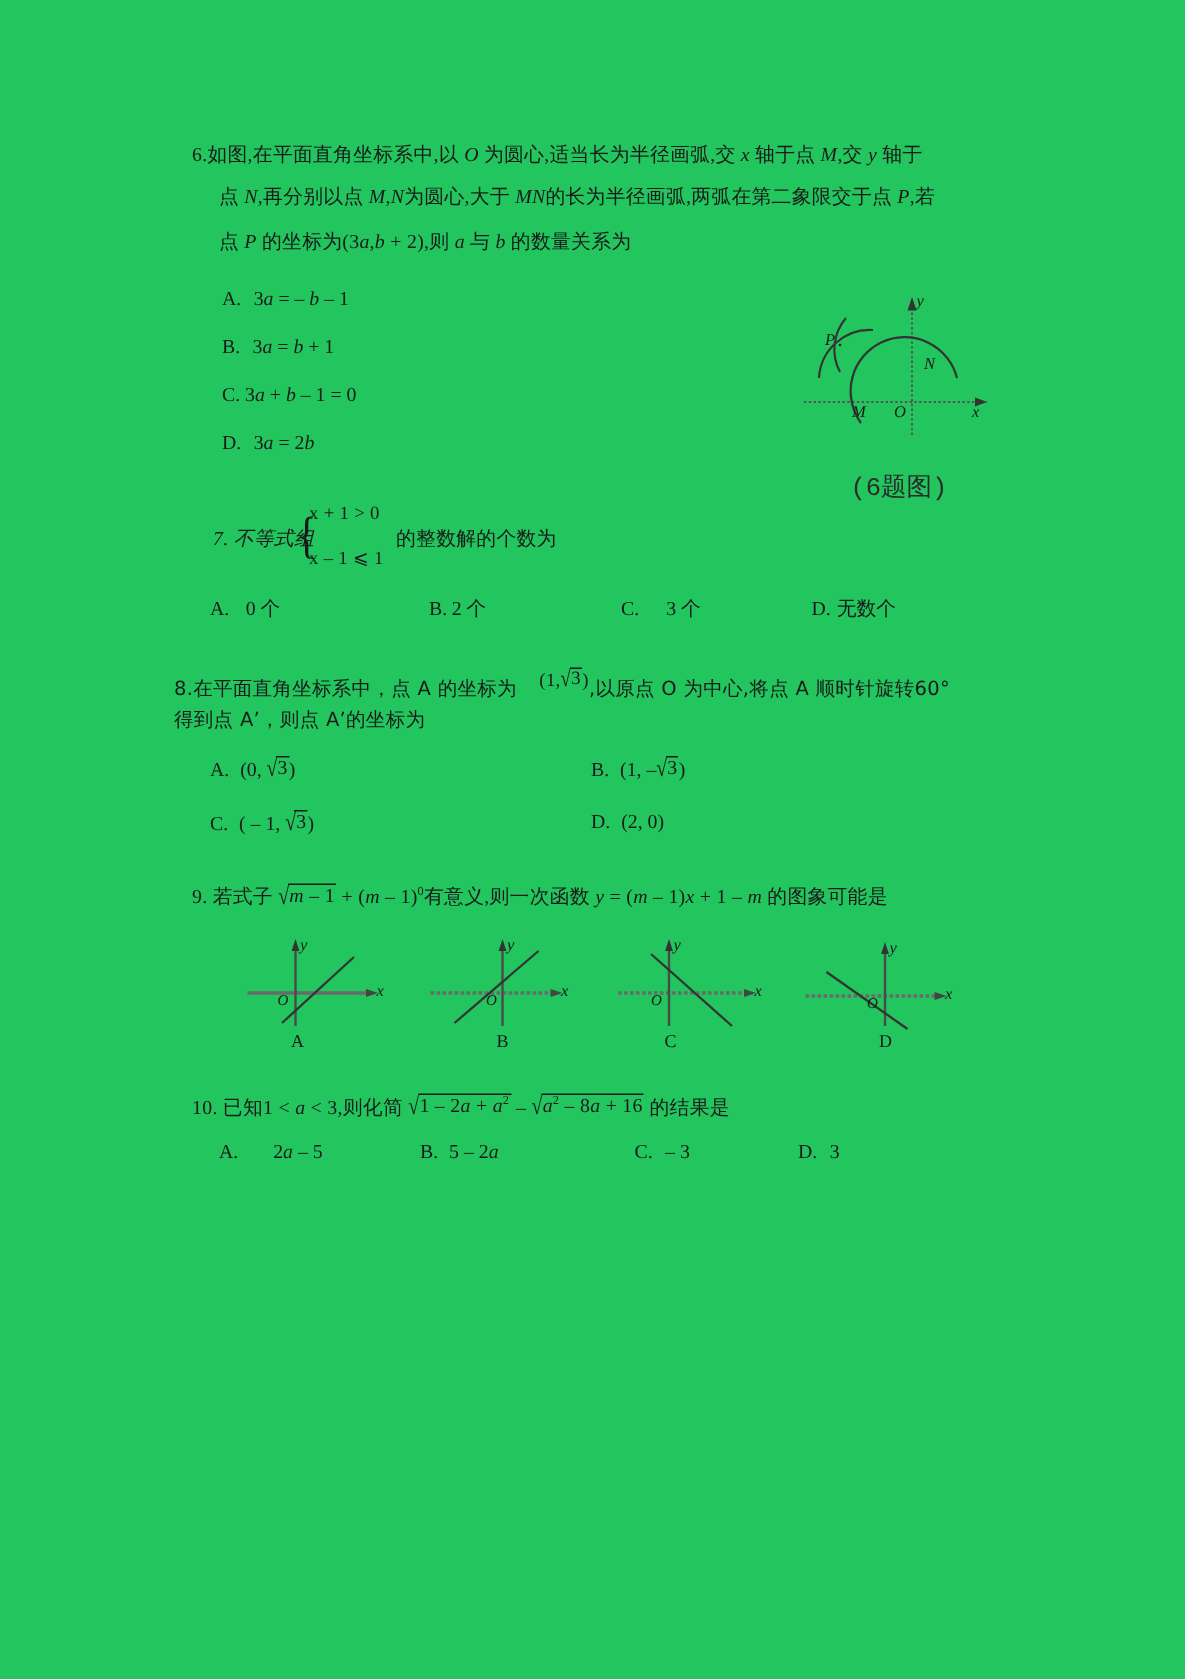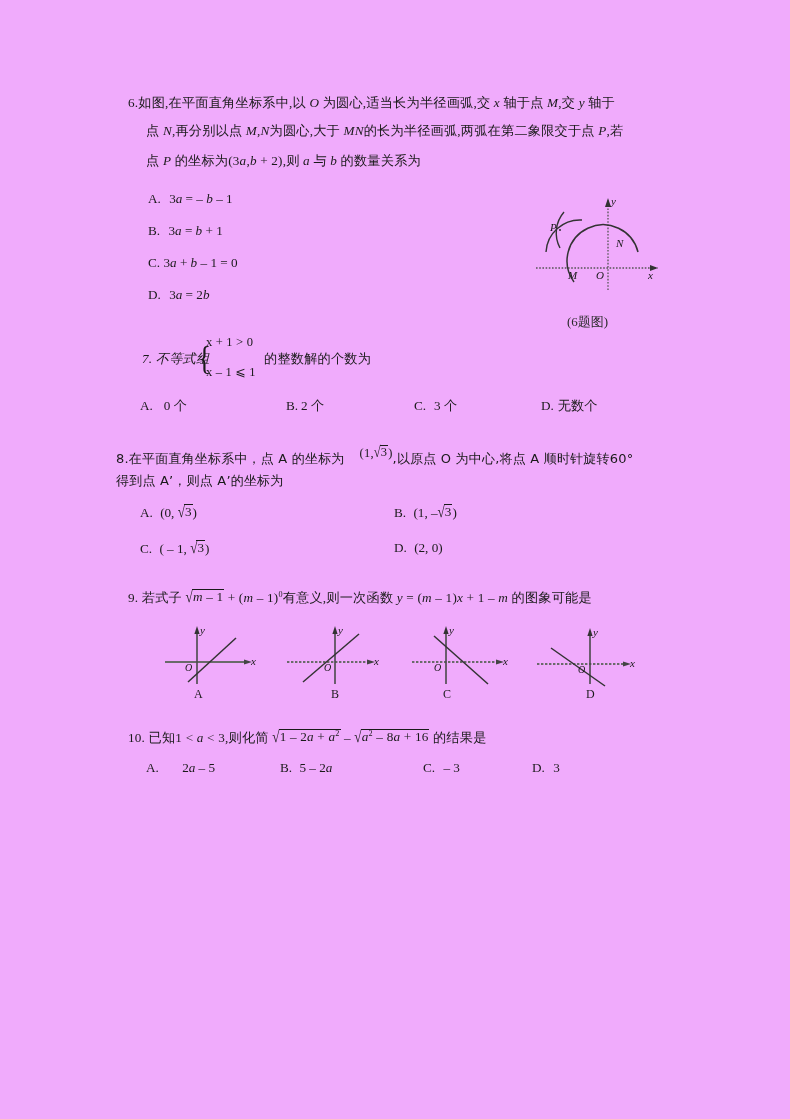--- a/index.html
+++ b/index.html
@@ -11,21 +11,21 @@
     width: 790px;
     height: 1119px;
     position: relative;
     font-family: "Liberation Serif", "DejaVu Serif", serif;
     color: #1a1a1a;
     overflow: hidden;
   }
   .page {
     position: absolute;
     inset: 0;
-    background: #f0abfc;
+    background: #22c55e;
   }
 
   
   .qline {
     position: absolute;
     font-size: 13.2px;
     line-height: 1;
     white-space: nowrap;
     letter-spacing: 0.2px;
   }
@@ -57,23 +57,23 @@
     transform-origin: left center;
   }
 
   
   .opt { position: absolute; font-size: 13.2px; white-space: nowrap; line-height: 1; }
 
   
   .fig { position: absolute; }
   .caption {
     position: absolute;
-    font-size: 13px;
+    font-size: 17px;
     white-space: nowrap;
-    font-family: Liberation Serif, serif;
+    font-family: Liberation Mono, monospace;
     color: #2b2b2b;
   }
   .axlabel {
     position: absolute;
     font-size: 11px;
     font-style: italic;
     font-family: "Liberation Serif","DejaVu Serif",serif;
     color: #1a1a1a;
     line-height: 1;
   }
@@ -178,21 +178,21 @@
 
     <div class="qline serif" style="left:264px; top:352px;">的整数解的个数为</div>
 
     <div class="opt serif" style="left:140px; top:399px;">
       <span>A.</span><span style="margin-left:11px;">0 个</span>
     </div>
     <div class="opt serif" style="left:286px; top:399px;">
       <span>B.</span><span style="margin-left:3px;">2 个</span>
     </div>
     <div class="opt serif" style="left:414px; top:399px;">
-      <span>C.</span><span style="margin-left:8px;">3 个</span>
+      <span>C.</span><span style="margin-left:18px;">3 个</span>
     </div>
     <div class="opt serif" style="left:541px; top:399px;">
       <span>D.</span><span style="margin-left:4px;">无数个</span>
     </div>
   </div>
 
   <div>
     <div class="qline sans" style="left:116px; top:452px; font-size:13px;">
       <span>8.在平面直角坐标系中，点 A 的坐标为</span><span style="position:relative; top:-6px; font-size:12.5px; font-family:'Liberation Serif',serif;margin-left:15px;"><span>(1,</span><span class="sqrt"><span class="rad">√</span><span class="bar">3</span></span><span>)</span></span><span>,以原点 O 为中心,将点 A 顺时针旋转60°</span>
     </div>

